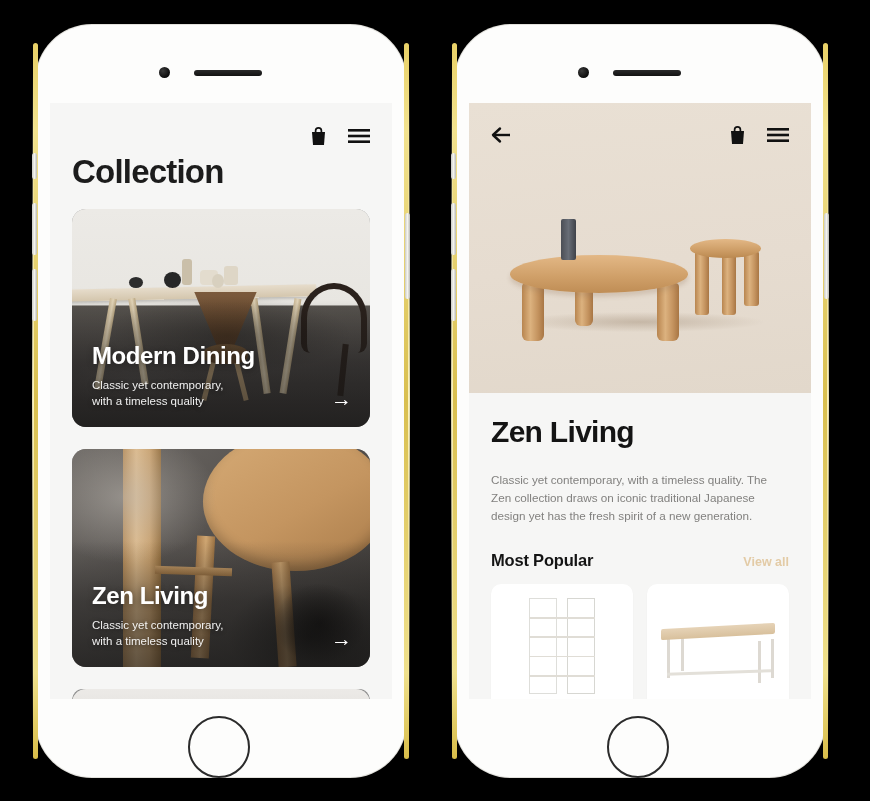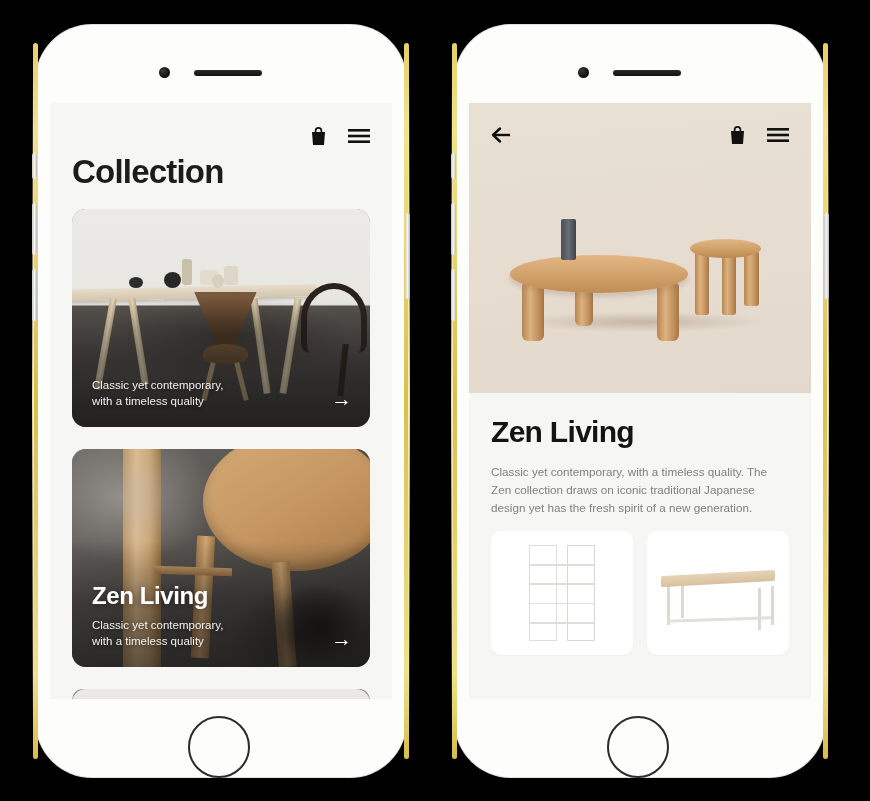--- a/index.html
+++ b/index.html
@@ -258,21 +258,21 @@
   }
   .zs-leg.m1 { left:66%;   top:51%; width:4.2%; height:22%; }
   .zs-leg.m2 { left:74%;   top:51%; width:4.2%; height:22%; }
   .zs-leg.m3 { left:80.5%; top:51%; width:4.2%; height:19%; }
 
   .r-content { padding: 22px 22px 0 22px; }
   .r-title {
     font-size: 30px; font-weight: 700; letter-spacing:-0.7px; color:#141414;
   }
   .r-desc {
-    margin-top: 14px; font-size: 11.7px; line-height: 18px; color:#82817f;
+    margin-top: 22px; font-size: 11.7px; line-height: 18px; color:#82817f;
   }
   .r-sec {
     display:flex; align-items:baseline; justify-content:space-between;
     margin-top: 26px;
   }
   .r-sec-h { font-size: 16.5px; font-weight: 700; color:#141414; letter-spacing:-0.2px; }
   .r-sec-a { font-size: 12.5px; font-weight: 600; color:#e3cba6; }
 
   .prod-row { display:flex; gap: 14px; margin-top: 14px; }
   .prod {
@@ -363,20 +363,21 @@
               <div class="dn-obj o2"></div>
               <div class="dn-obj o3"></div>
             <div class="dn-obj o4"></div>
               <div class="dn-obj o5"></div>
               <div class="dn-obj o6"></div>
             <div class="dn-thonet"></div>
               <div class="dn-thonet-leg"></div>
           </div>
           <div class="ccard-shade"></div>
           <div class="ccard-body">
+            <div class="ccard-h">Modern Dining</div>
             <div class="ccard-s">
               <div>Classic yet contemporary,</div>
               <div>with a timeless quality</div>
             </div>
           </div>
           <div class="ccard-arrow">→</div>
         </div>
 
         <div class="ccard">
           <div class="ph-zen">
@@ -459,20 +460,24 @@
               </svg>
             </span>
           </span>
         </div>
       </div>
 
       <div class="r-content">
         <div class="r-title">Zen Living</div>
         <div class="r-desc">Classic yet contemporary, with a timeless quality. The Zen collection draws on iconic traditional Japanese design yet has the fresh spirit of a new generation.</div>
 
+        <div class="r-sec">
+          <div class="r-sec-h">Most Popular</div>
+          <div class="r-sec-a">View all</div>
+        </div>
 
         <div class="prod-row">
           <div class="prod">
             <div class="sh-wrap">
               <div class="sh-frame a"></div>
               <div class="sh-frame b"></div>
               <div class="sh-shelf" style="top:20%"></div>
               <div class="sh-shelf" style="top:40%"></div>
               <div class="sh-shelf" style="top:60%"></div>
               <div class="sh-shelf" style="top:80%"></div>

